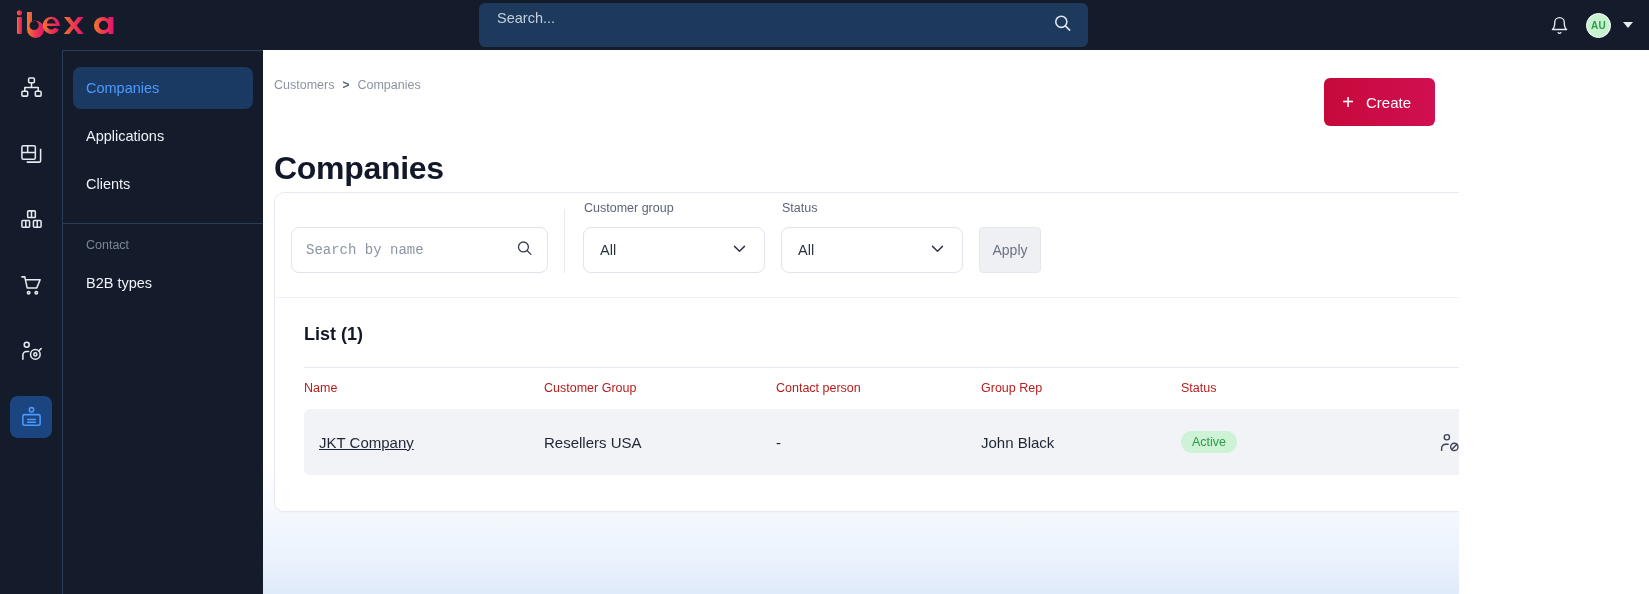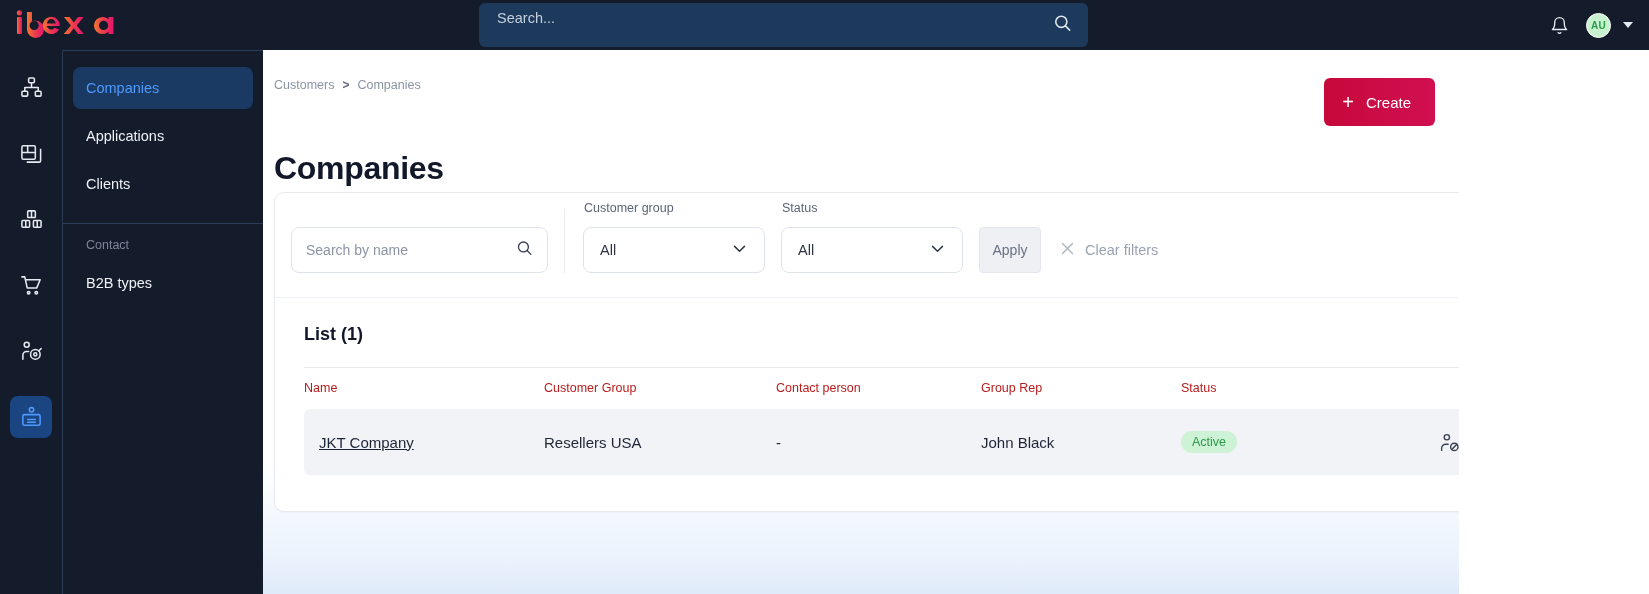--- a/index.html
+++ b/index.html
@@ -241,21 +241,21 @@
     font-size: 12.5px;
     color: #5c6576;
     white-space: nowrap;
   }
   .txt-input {
     width: 257px;
     height: 46px;
     border: 1px solid #dfe4ec;
     border-radius: 8px;
     font-size: 14px;
-    font-family: Liberation Sans, sans-serif;
+    font-family: Liberation Mono, monospace;
     color: #3a4254;
     padding: 0 42px 0 14px;
     outline: none;
     background: #fff;
   }
   .txt-input::placeholder { color: #8b94a3; opacity: 1; }
   .in-mag {
     position: absolute;
     right: 15px;
     top: 50%;
@@ -524,29 +524,20 @@
           <span>
             <svg width="17" height="17" viewBox="0 0 24 24" fill="none" stroke="#2c3444" stroke-width="2" stroke-linecap="round" stroke-linejoin="round">
               <polyline points="5 9 12 16 19 9"></polyline>
             </svg>
           </span>
         </div>
       </div>
 
       <button class="apply-btn">Apply</button>
 
-      <div class="clear-btn">
-        <span>
-          <svg width="17" height="17" viewBox="0 0 24 24" fill="none" stroke="#aab2bf" stroke-width="1.8" stroke-linecap="round">
-            <line x1="5" y1="5" x2="19" y2="19"></line>
-              <line x1="19" y1="5" x2="5" y2="19"></line>
-          </svg>
-        </span>
-        <span>Clear filters</span>
-      </div>
     </div>
 
     <div class="list-body">
       <div class="list-title">List (1)</div>
       <table>
         <thead>
           <tr>
             <th class="c-name">Name</th>
             <th class="c-group">Customer Group</th>
             <th class="c-contact">Contact person</th>

